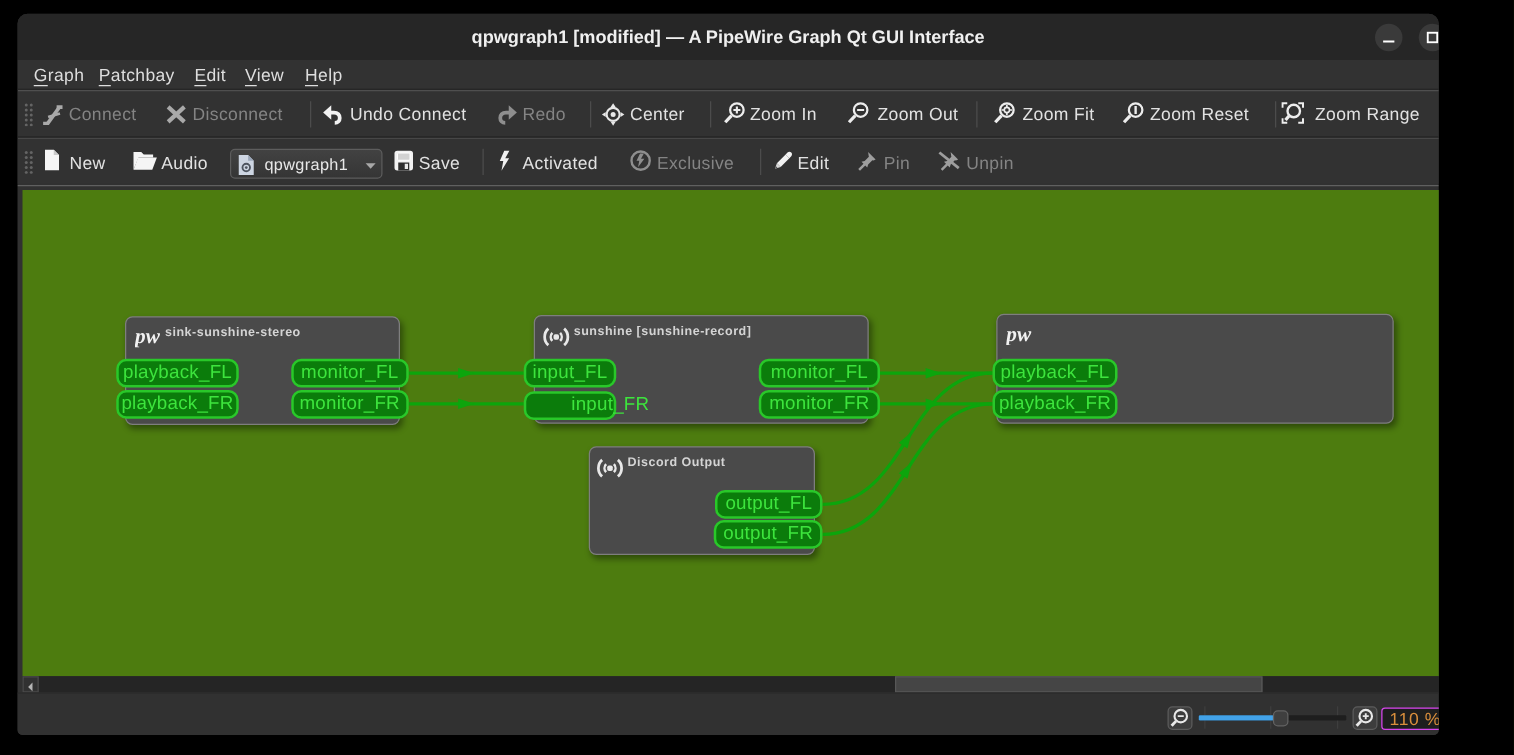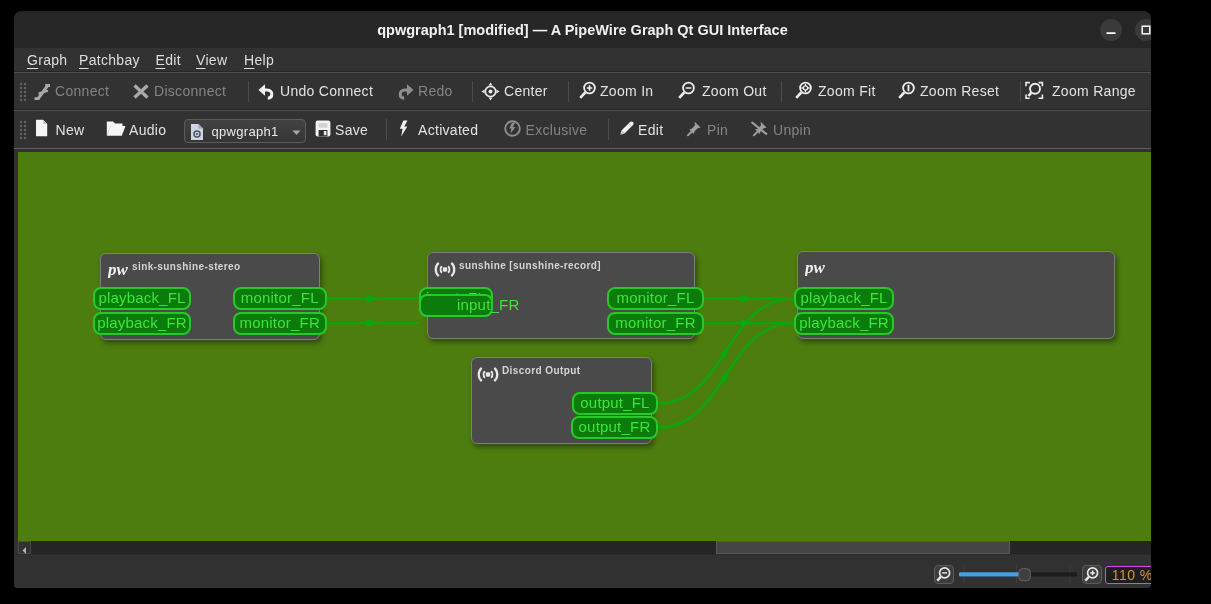--- a/index.html
+++ b/index.html
@@ -297,21 +297,21 @@
         <g stroke="#e8e8e8" fill="none">
           <path d="M8.9 7.3 A 4.6 4.6 0 0 0 8.9 13.7" stroke-width="2"></path>
           <path d="M15.1 7.3 A 4.6 4.6 0 0 1 15.1 13.7" stroke-width="2"></path>
           <path d="M5.7 3.9 A 8.8 8.8 0 0 0 5.7 17.1" stroke-width="2.2"></path>
           <path d="M18.3 3.9 A 8.8 8.8 0 0 1 18.3 17.1" stroke-width="2.2"></path>
         </g>
         <rect x="9.8" y="8.3" width="4.4" height="4.4" rx="1.4" fill="#e8e8e8"></rect>
       </svg>
     <div class="ntitle" style="left:441px;top:108px;">sunshine [sunshine-record]</div>
     <div class="port" style="left:401px;top:135px;width:74px;">input_FL</div>
-    <div class="port" style="left:401px;top:142px;width:74px;padding-left:36px;">input_FR</div>
+    <div class="port" style="left:401px;top:161px;width:74px;padding-left:36px;">input_FR</div>
     <div class="port" style="left:589px;top:135px;width:97px;">monitor_FL</div>
     <div class="port" style="left:589px;top:159.5px;width:97px;">monitor_FR</div>
 
     <div class="node" style="left:779px;top:99px;width:318px;height:88px;"></div>
     <svg class="npw" style="position:absolute;left:787px;top:107px;" width="22" height="17">
         <text x="0" y="13.5" font-family="Liberation Serif" font-size="17" font-style="italic" font-weight="bold" fill="#f2f2f2">pw</text>
       </svg>
     <div class="port" style="left:776px;top:135px;width:100px;">playback_FL</div>
     <div class="port" style="left:776px;top:159.5px;width:100px;">playback_FR</div>
 

